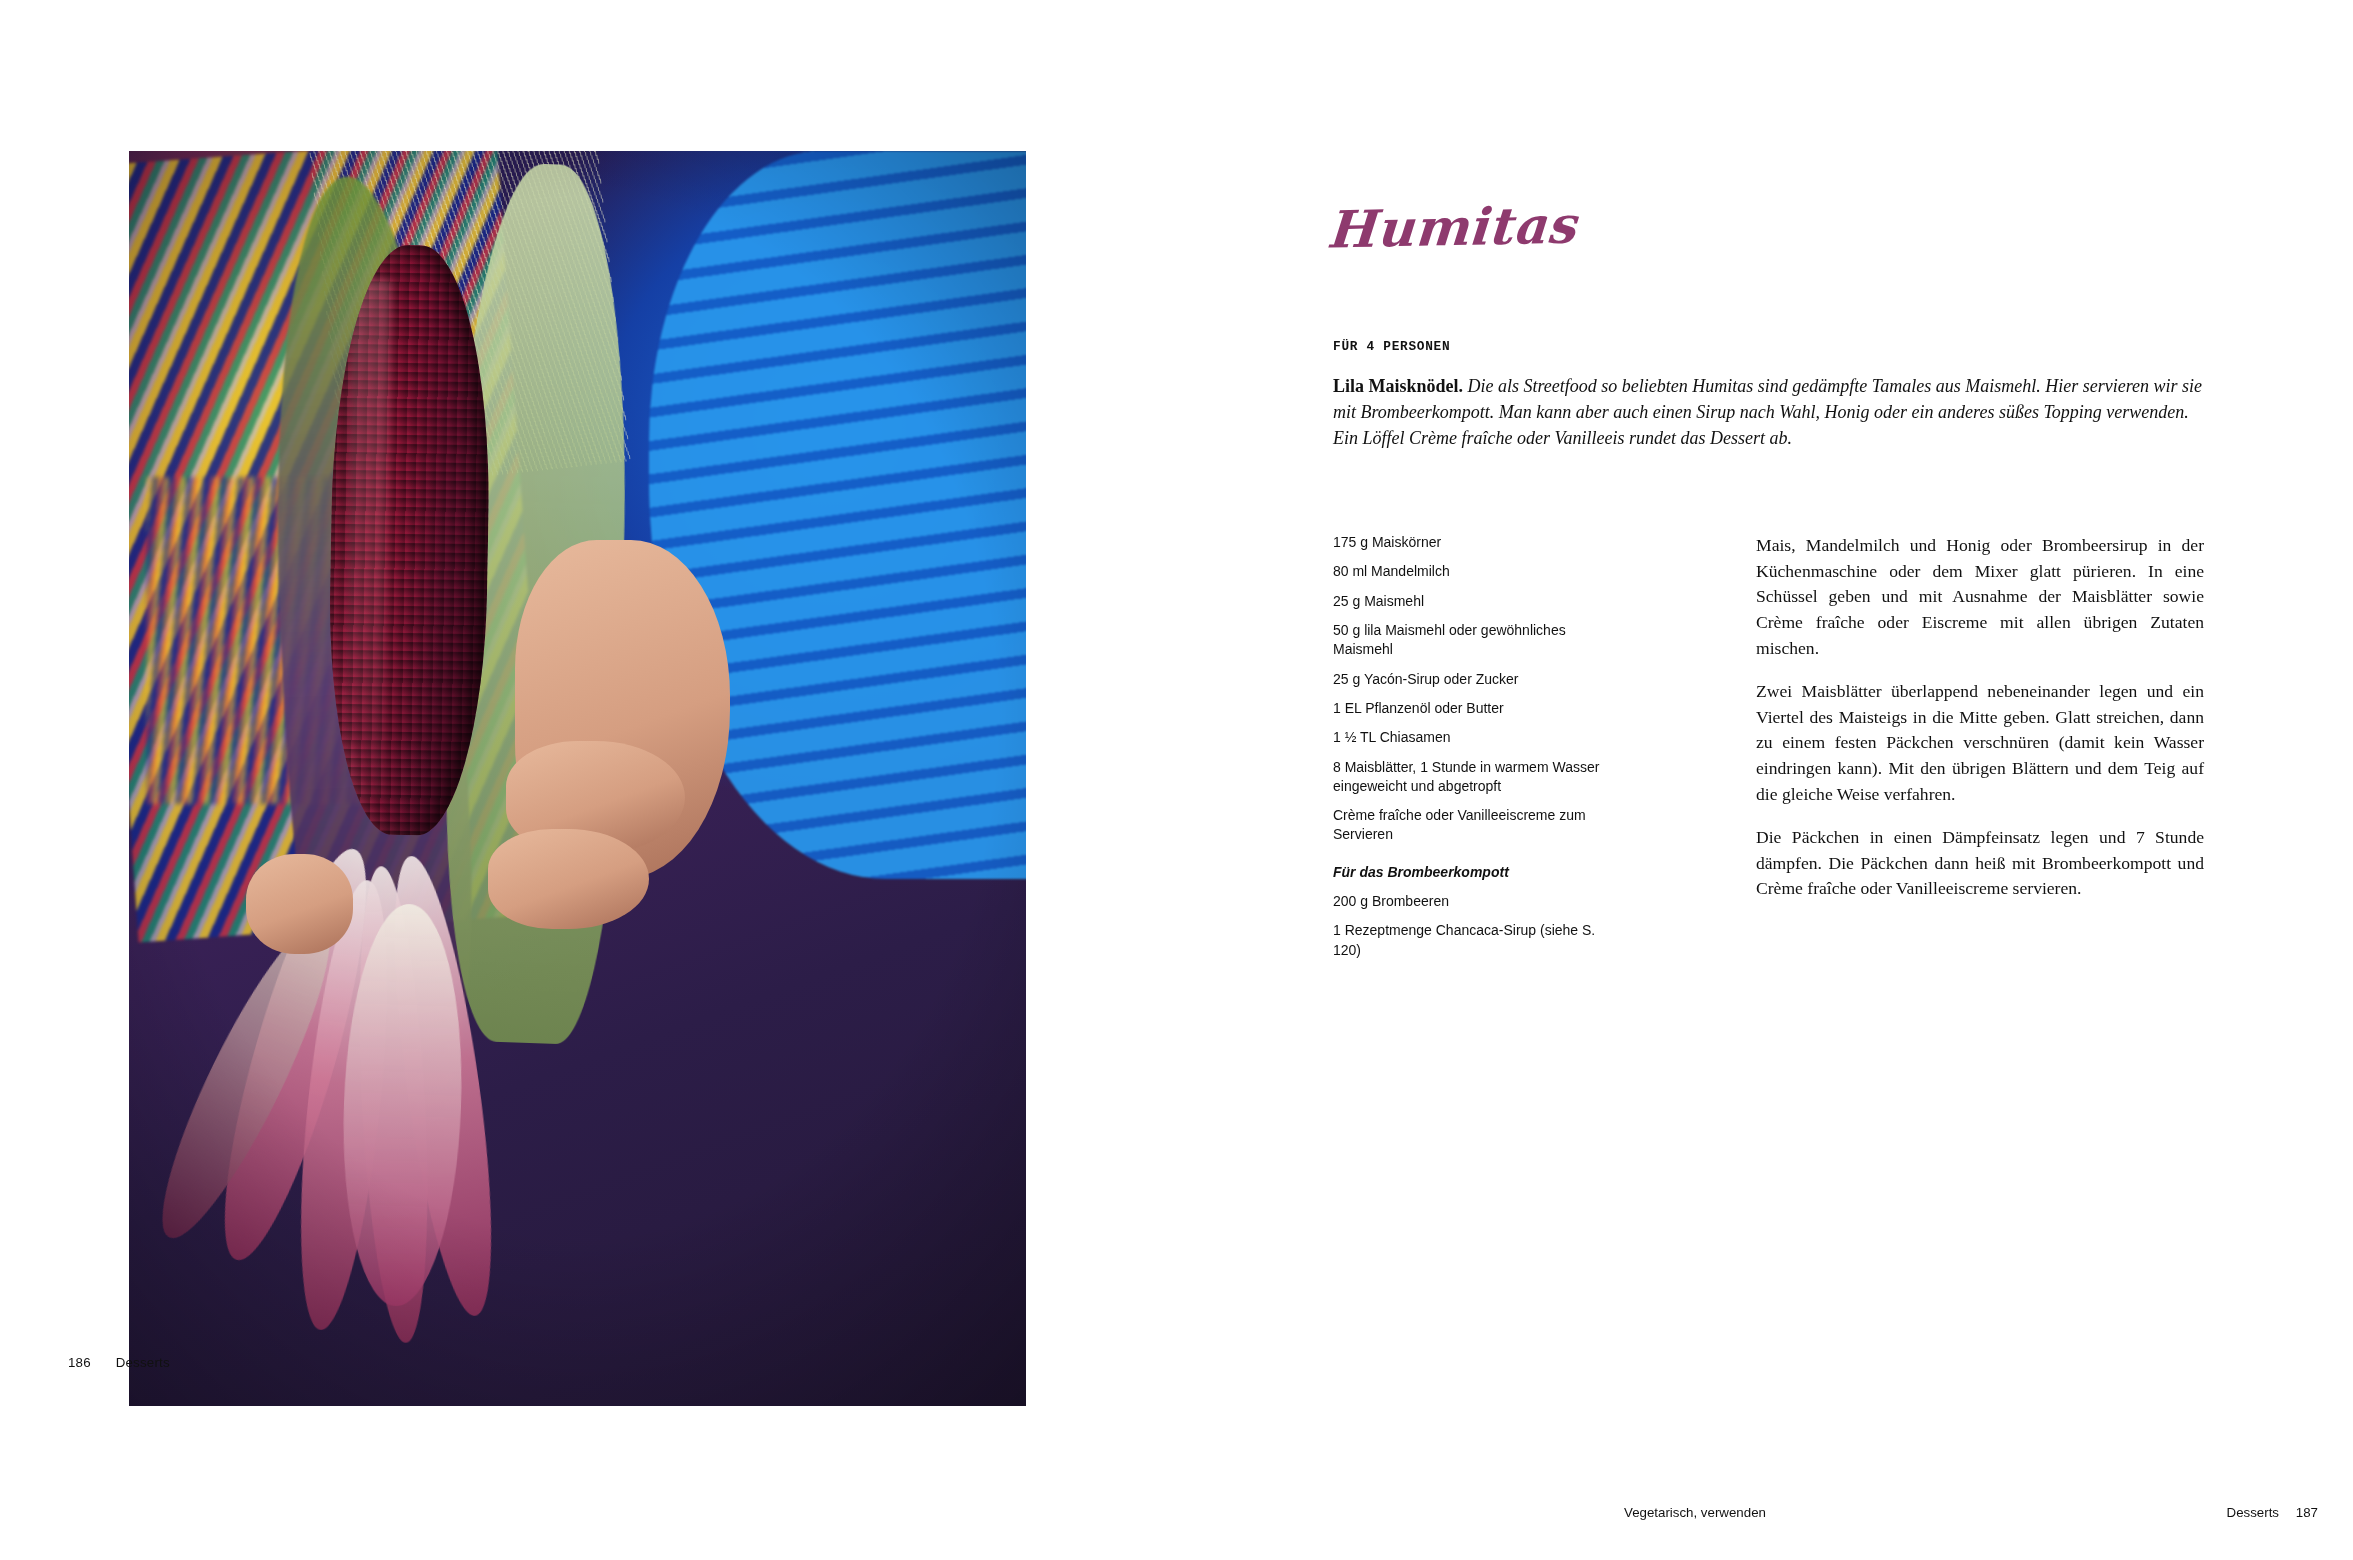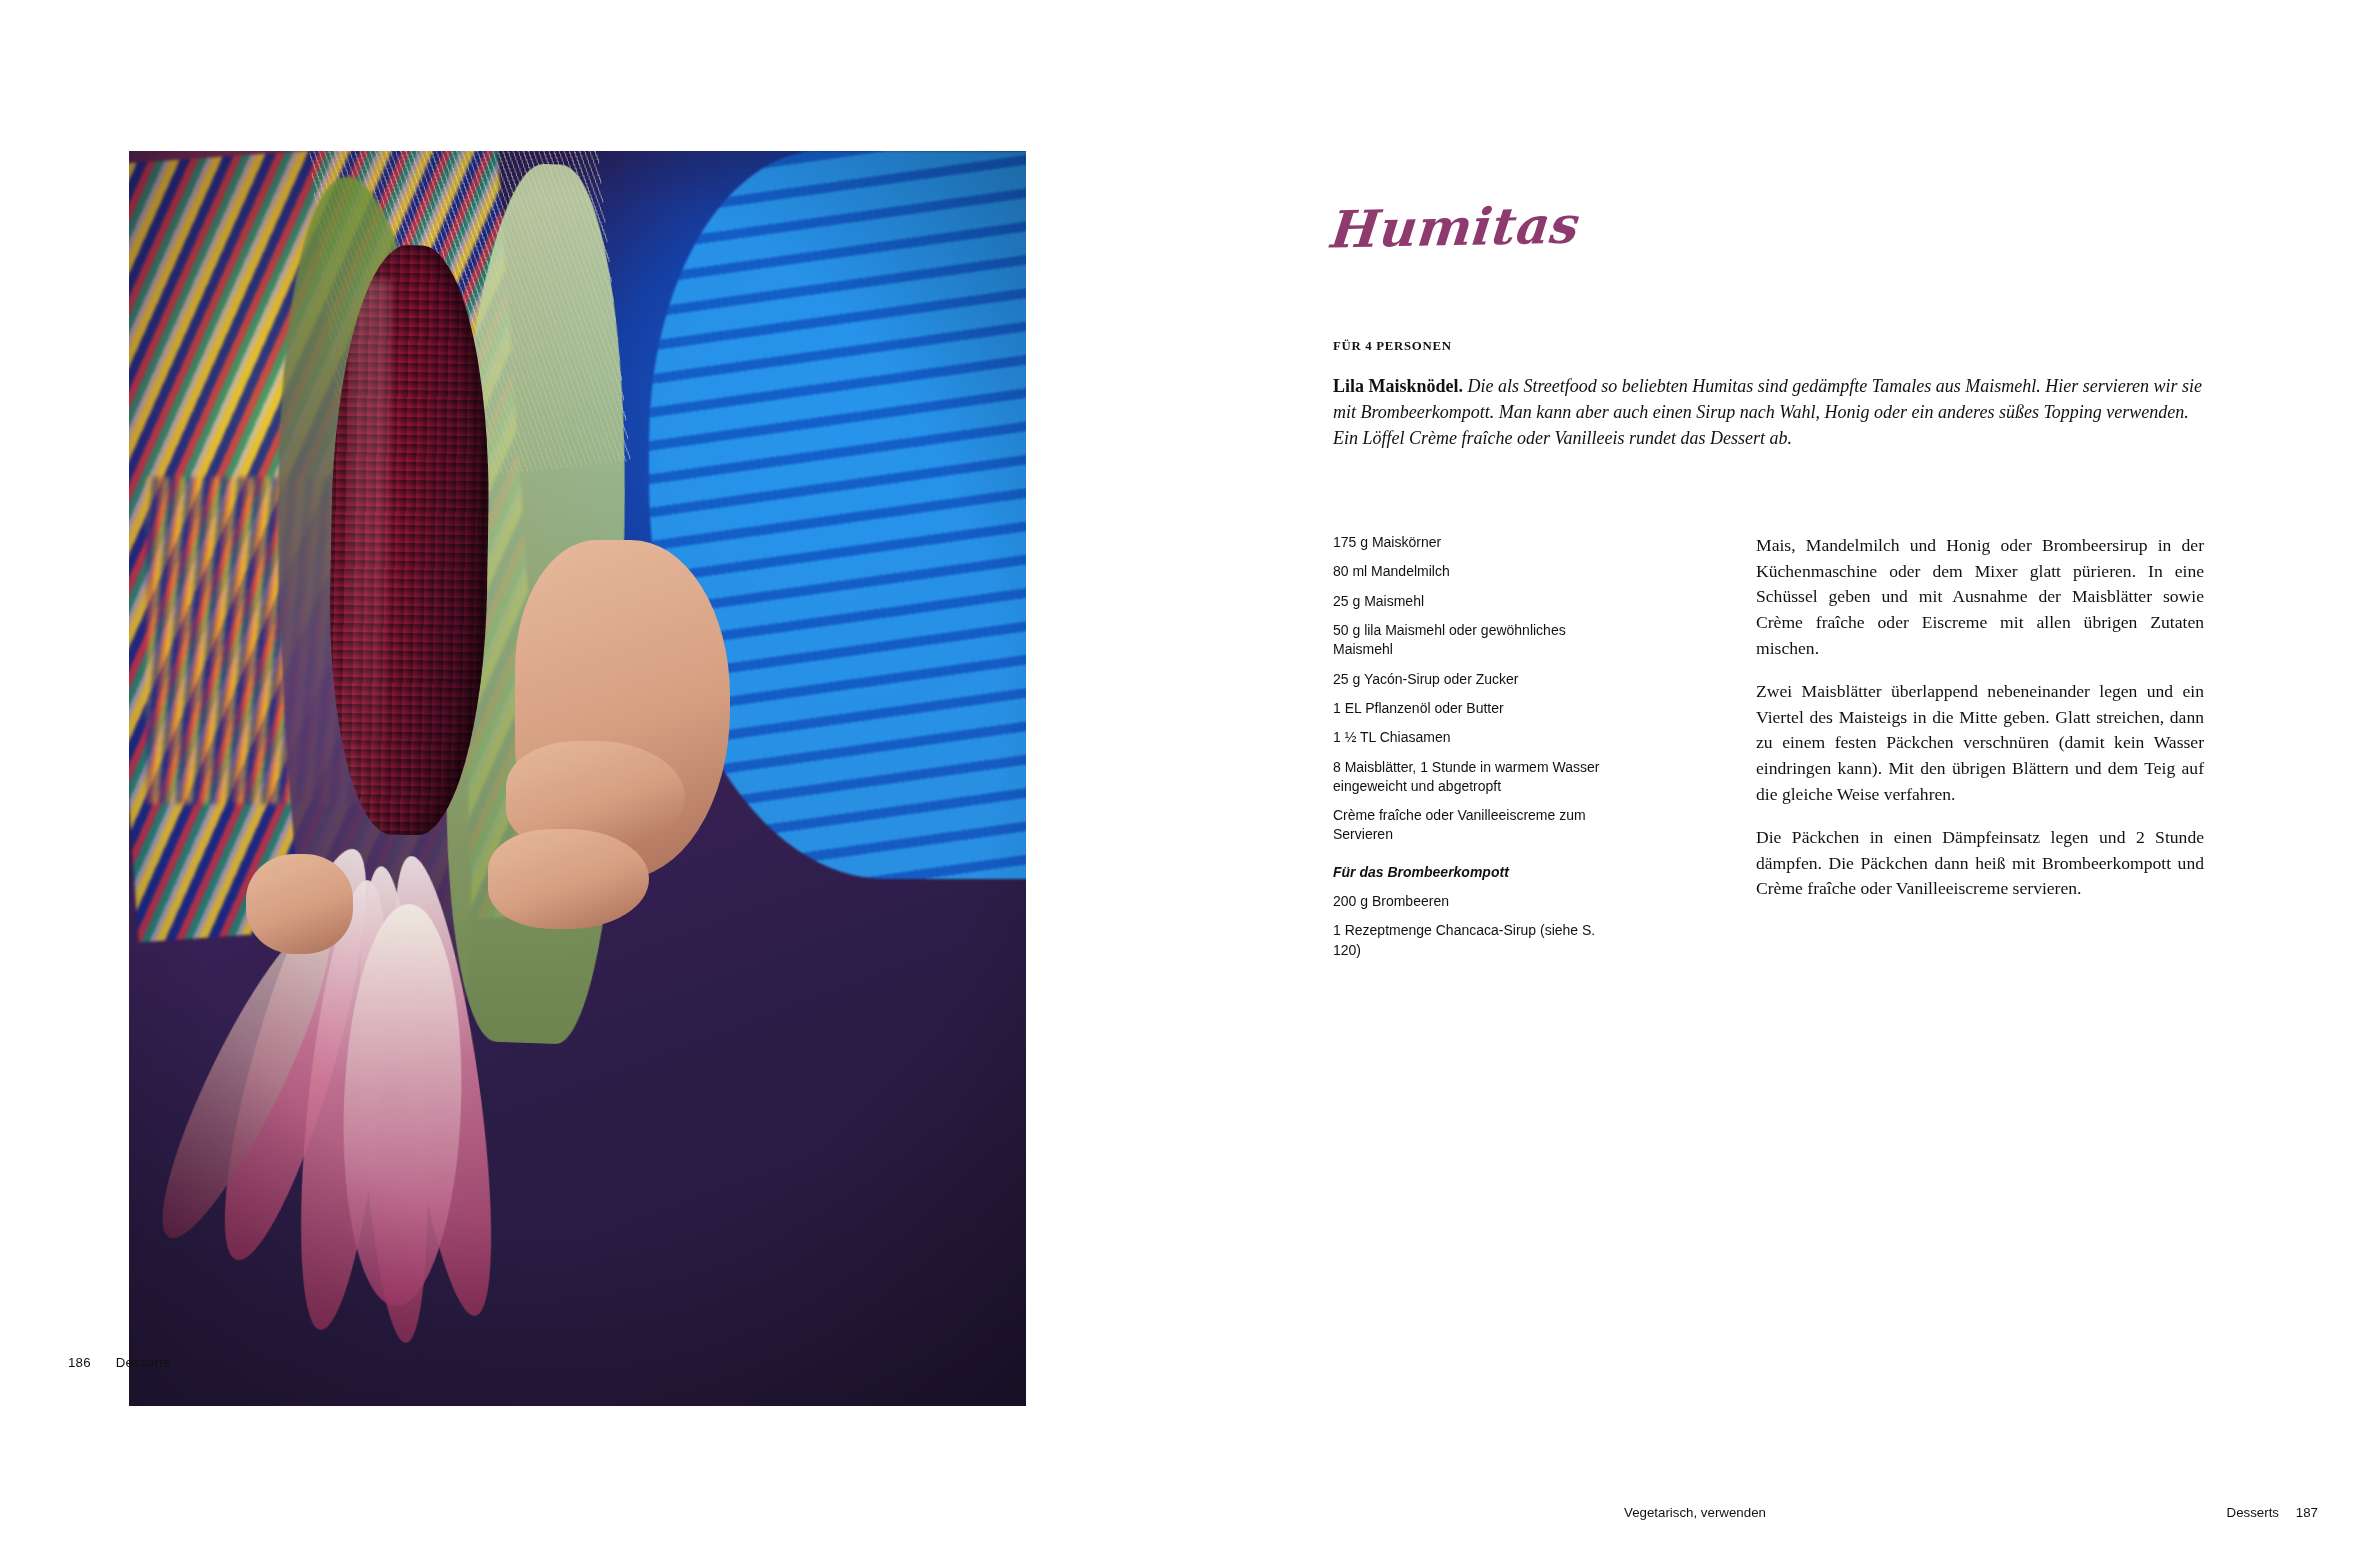--- a/index.html
+++ b/index.html
@@ -207,21 +207,21 @@
     font-size: 51px;
     letter-spacing: 0.5px;
     color: #8e3a6e;
     transform: skewX(-8deg) rotate(-1.2deg);
   }
 
   .serves {
     position: absolute;
     left: 156px;
     top: 339px;
-    font-family: Liberation Serif, serif;
+    font-family: Liberation Mono, monospace;
     font-weight: bold;
     font-size: 12.8px;
     letter-spacing: 0.7px;
     color: #111;
   }
 
   .intro {
     position: absolute;
     left: 156px;
     top: 373px;
@@ -356,21 +356,21 @@
       <div class="item">Crème fraîche oder Vanilleeiscreme zum Servieren</div>
 
       <div class="subhead">Für das Brombeerkompott</div>
       <div class="item">200 g Brombeeren</div>
       <div class="item">1 Rezeptmenge Chancaca-Sirup (siehe S. 120)</div>
     </div>
 
     <div class="method">
       <p>Mais, Mandelmilch und Honig oder Brombeersirup in der Küchenmaschine oder dem Mixer glatt pürieren. In eine Schüssel geben und mit Ausnahme der Maisblätter sowie Crème fraîche oder Eiscreme mit allen übrigen Zutaten mischen.</p>
       <p>Zwei Maisblätter überlappend nebeneinander legen und ein Viertel des Maisteigs in die Mitte geben. Glatt streichen, dann zu einem festen Päckchen verschnüren (damit kein Wasser eindringen kann). Mit den übrigen Blättern und dem Teig auf die gleiche Weise verfahren.</p>
-      <p>Die Päckchen in einen Dämpfeinsatz legen und 2 Stunde dämpfen. Die Päckchen dann heiß mit Brombeerkompott und Crème fraîche oder Vanilleeiscreme servieren.</p>
+      <p>Die Päckchen in einen Dämpfeinsatz legen und 7 Stunde dämpfen. Die Päckchen dann heiß mit Brombeerkompott und Crème fraîche oder Vanilleeiscreme servieren.</p>
     </div>
 
     <div class="footer-right">
       <span class="tags">Vegetarisch, verwenden</span>
       <span class="chapter">Desserts</span>
       <span class="pgnum">187</span>
     </div>
   </div>
 
 </div>

